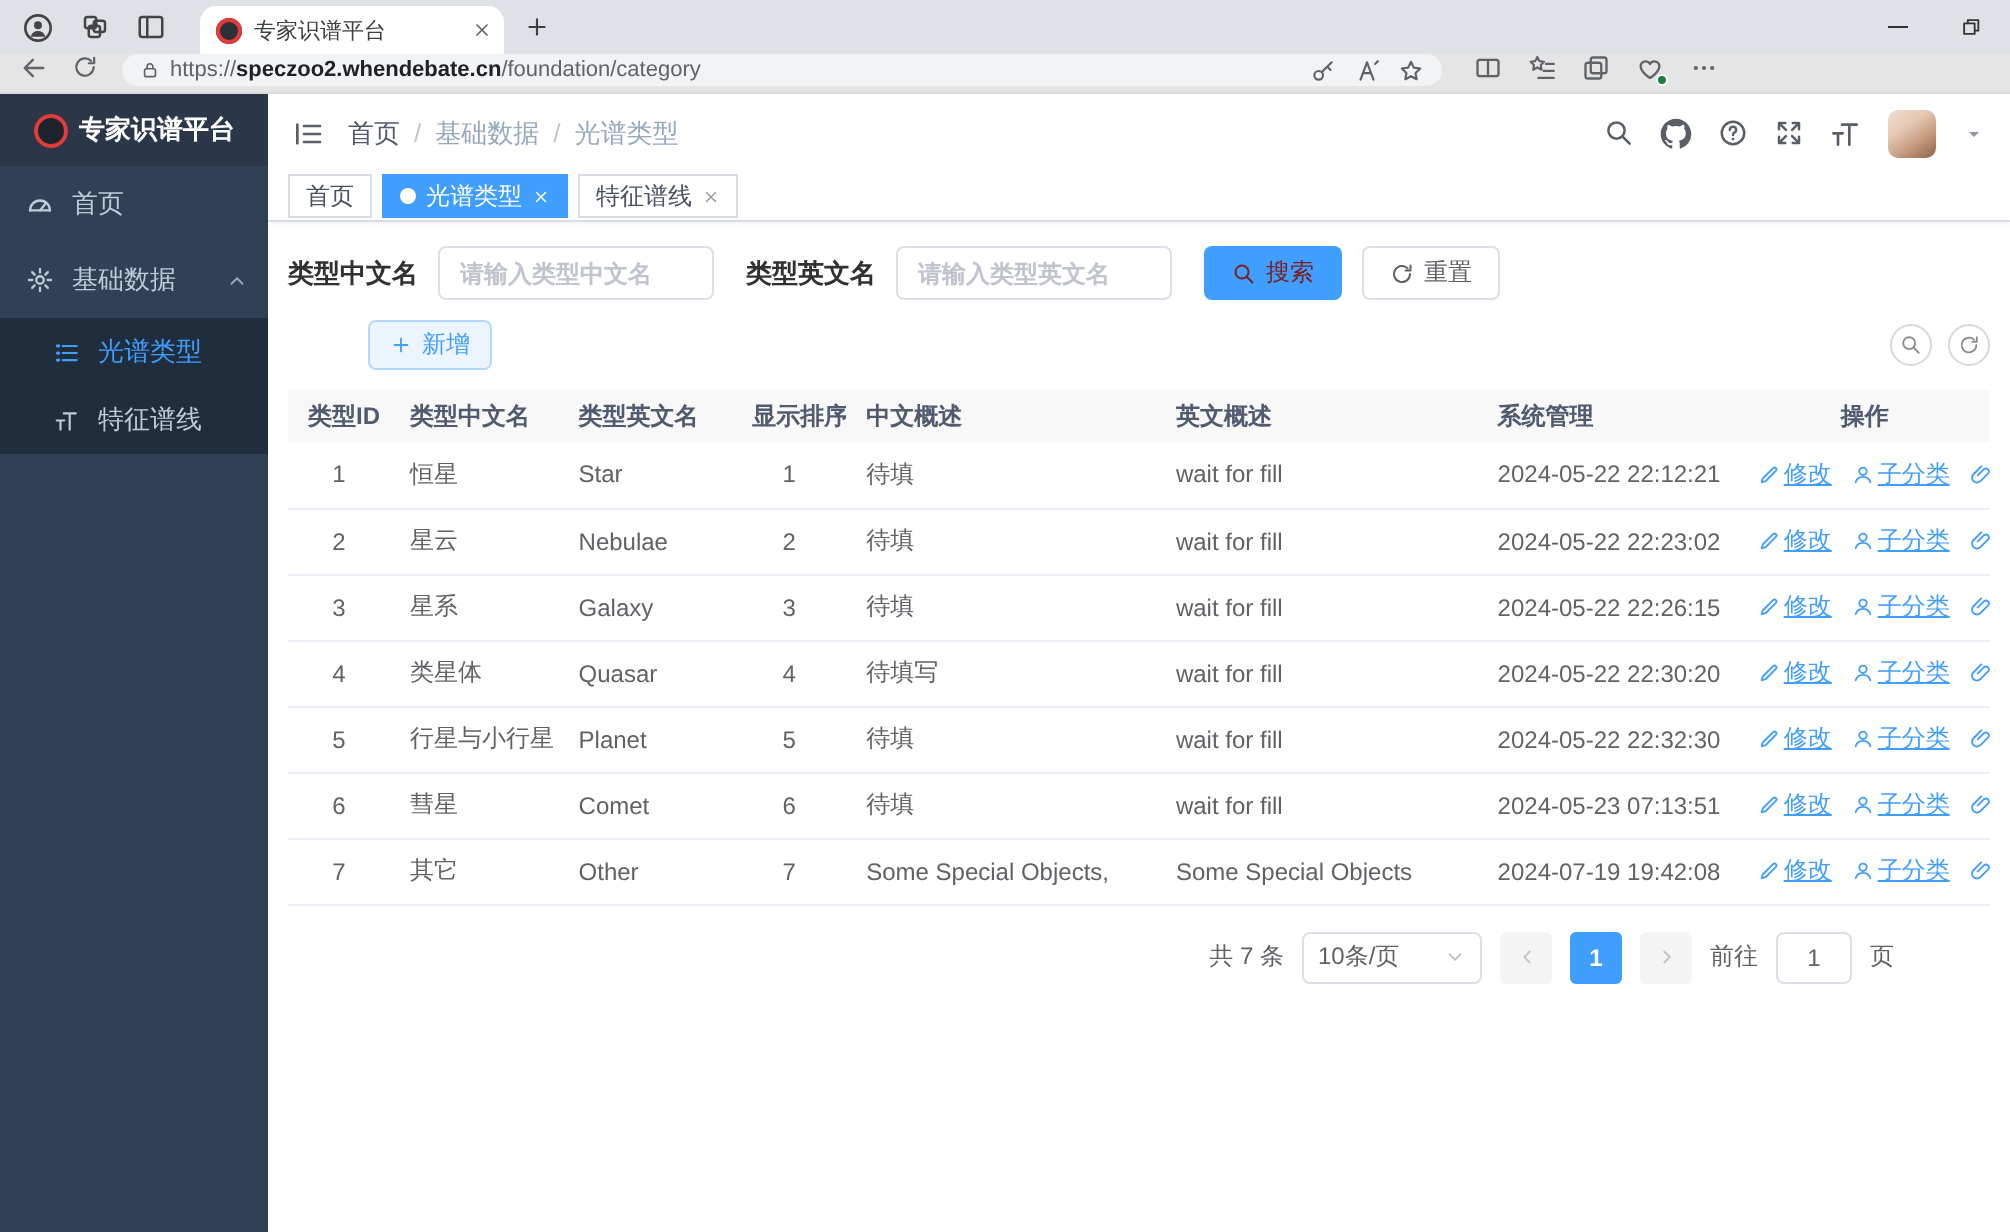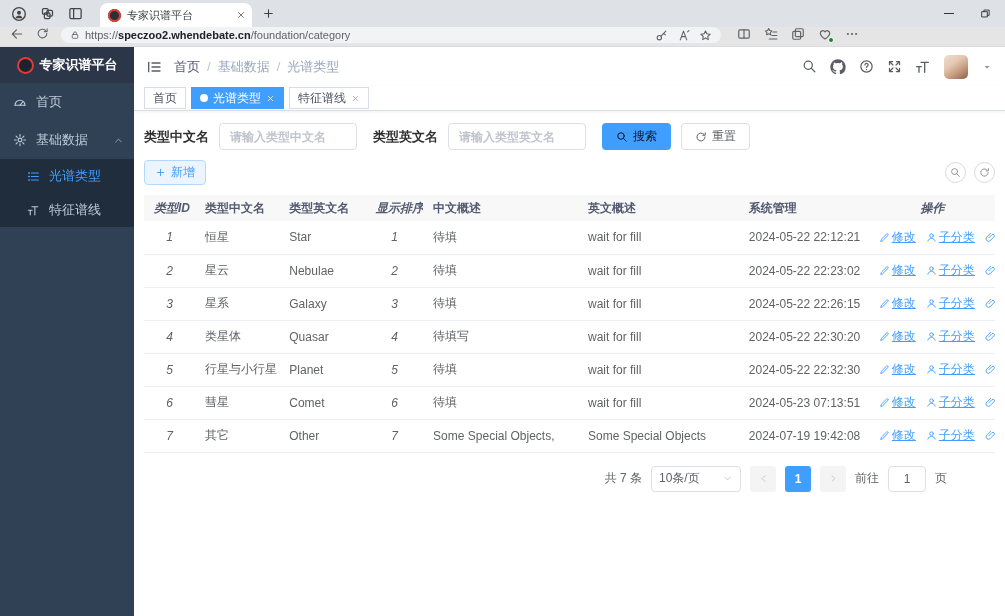--- a/index.html
+++ b/index.html
@@ -60,33 +60,33 @@
   .tag.active { background:#409eff; border-color:#409eff; color:#fff; }
   .tag .dot { width:8px; height:8px; border-radius:50%; background:#fff; }
   .tag .tag-x { font-size:12px; display:flex; }
 
   .content { flex:1; padding:12px 10px 0; }
   .filter-row { display:flex; align-items:center; margin-bottom:10px; }
   .f-label { font-size:13px; font-weight:bold; color:#303133; margin-right:10px; white-space:nowrap; }
   .f-label.l2 { margin-left:16px; }
   .f-input { width:138px; height:27px; border:1px solid #dcdfe6; border-radius:4px; padding:0 10px; font-size:12px; color:#606266; outline:none;font-weight:bold; }
   .f-input::placeholder { color:#c0c4cc; }
-  .btn { height:27px; border-radius:4px; font-size:12px; display:inline-flex; align-items:center; gap:5px; padding:0 13px; cursor:pointer; border:1px solid transparent; white-space:nowrap; }
-  .btn-primary { background:#409eff; color:#0f172a; margin-left:16px; }
+  .btn { height:27px; border-radius:4px; font-size:12px; display:inline-flex; align-items:center; gap:5px; padding:0 13px; cursor:pointer; border:1px solid transparent; white-space:nowrap;margin-left:40px; }
+  .btn-primary { background:#409eff; color:#7f1d1d; margin-left:16px; }
   .btn-default { background:#fff; border-color:#dcdfe6; color:#606266; margin-left:10px;justify-content:center; }
   .btn-plain { background:#ecf5ff; border-color:#b3d8ff; color:#409eff; height:25px; padding:0 10px; }
 
   .tools-row { display:flex; align-items:center; margin:2px 0 10px; }
   .circle-group { margin-left:auto; display:flex; gap:8px; }
   .circle-btn { width:21px; height:21px; border-radius:50%; border:1px solid #d9d9d9; background:#fff; color:#8c8c8c; display:flex; align-items:center; justify-content:center; cursor:pointer; }
 
   table { width:100%; border-collapse:collapse; table-layout:fixed; }
   thead th { background:#f8f8f9; color:#515a6e; font-weight:bold; font-size:12px; height:26px; text-align:left; padding:0 10px; overflow:hidden; white-space:nowrap; }
   tbody td { height:33px; border-bottom:1px solid #ebeef5; color:#606266; font-size:12px; padding:0 10px; overflow:hidden; white-space:nowrap; }
-  th.ctr, td.ctr { text-align:center;font-style:italic; }
+  th.ctr, td.ctr { text-align:center; }
   td.actions-cell { padding:0 4px; }
   .link { color:#409eff; cursor:pointer; display:inline-flex; align-items:center; gap:2px; margin:0 5px; white-space:nowrap;text-decoration:underline; }
 
   .pagination { display:flex; align-items:center; justify-content:flex-end; gap:9px; margin:13px 48px 0 0; color:#606266; font-size:12px; }
   .pg-select { width:90px; height:26px; border:1px solid #dcdfe6; border-radius:4px; display:flex; align-items:center; padding:0 7px; cursor:pointer; color:#606266; }
   .pg-select .sel-caret { margin-left:auto; color:#c0c4cc; display:flex; }
   .pg-btn { min-width:26px; height:26px; border-radius:3px; background:#f4f4f5; color:#c0c4cc; display:flex; align-items:center; justify-content:center; cursor:pointer; }
   .pg-btn.cur { background:#409eff; color:#fff; font-weight:bold; }
   .pg-goto-input { width:38px; height:26px; border:1px solid #dcdfe6; border-radius:4px; text-align:center; font-size:12px; color:#606266; outline:none; }
 </style>

